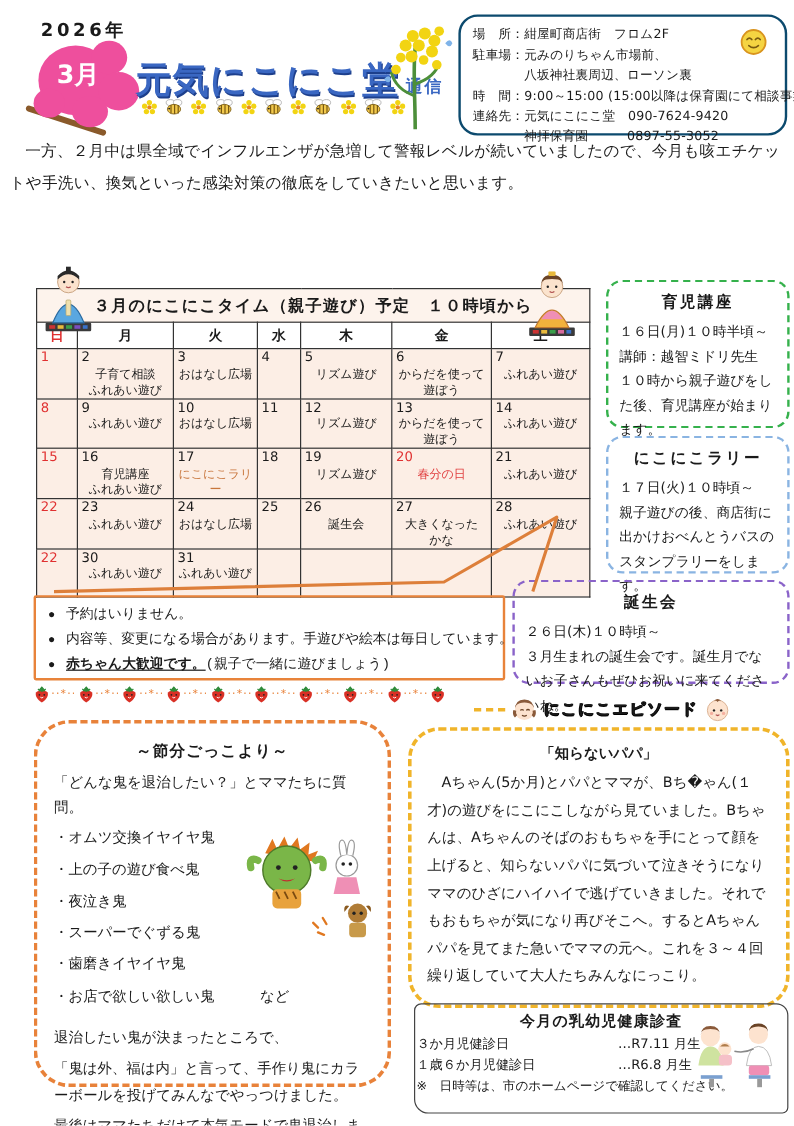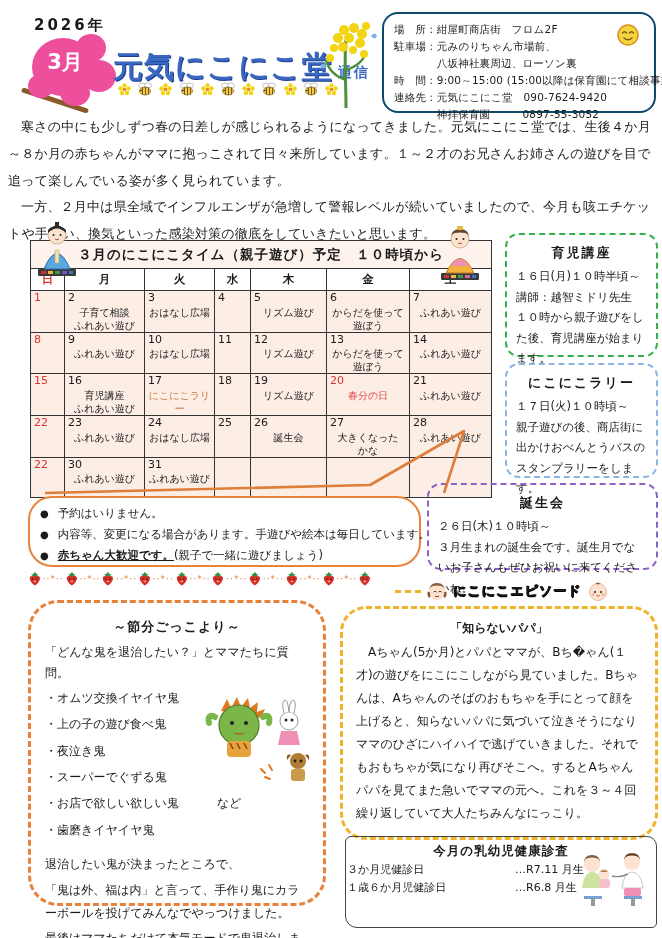--- a/index.html
+++ b/index.html
@@ -52,21 +52,21 @@
   
   .side-box { position:absolute; border-radius:14px; padding:6px 9px; font-size:11.5px; line-height:1.78; }
   .side-box .bx-title { text-align:center; font-weight:bold; font-size:13px; margin-bottom:2px; letter-spacing:2px; }
   .box-kouza { left:505px; top:233px; width:153px; height:124px; border:2px dashed #35b14c; }
   .box-rally { left:505px; top:363px; width:153px; height:115px; border:2px dashed #8ab4e2; }
   .box-birthday { left:427px; top:483px; width:231px; height:87px; border:2px dashed #8a63c9; }
 
   
   .tail-svg { position:absolute; left:40px; top:426px; }
   .note-box { position:absolute; left:28px; top:496px; width:393px; height:71px; border:2.5px solid #e8833a;
-              border-radius:24px; padding:5px 10px; font-size:11.5px; line-height:1.82; }
+              border-radius:2px; padding:5px 10px; font-size:11.5px; line-height:1.82;font-family:Liberation Mono, monospace; }
   .note-box li { list-style:none; white-space:nowrap; }
   .note-box .dot { margin-right:9px; font-size:10px; }
   .u-wavy { text-decoration:underline; font-weight:bold; }
 
   
   .divider { position:absolute; left:28px; top:567px; width:344px; height:24px; display:flex; align-items:center; }
   .divider .sep { color:#e8823a; font-size:9px; letter-spacing:1px; margin:0 1px; }
 
   
   .box-setsubun { position:absolute; left:28px; top:600px; width:298px; height:306px; border:3px dashed #e8823a;
@@ -242,21 +242,20 @@
     <div class="info-line">時　間：9:00～15:00 (15:00以降は保育園にて相談事業)</div>
     <div class="info-line">連絡先：元気にこにこ堂　090-7624-9420</div>
     <div class="info-line">　　　　神拝保育園　　　0897-55-3052</div>
     <svg class="smiley" width="24" height="24" viewBox="0 0 24 24">
       <circle cx="12" cy="12" r="10" fill="#f5d442" stroke="#d9941f" stroke-width="1.5"></circle>
       <path d="M6.5 10 q2 -2.5 4 0 M13.5 10 q2 -2.5 4 0 M8 15 q4 3.5 8 0" stroke="#7a5a10" stroke-width="1.4" fill="none" stroke-linecap="round"></path>
     </svg>
   </div>
 
   <div class="intro">
-    <p>寒さの中にも少しずつ春の日差しが感じられるようになってきました。元気にこにこ堂では、生後４か月～８か月の赤ちゃんがママに抱っこされて日々来所しています。１～２才のお兄さんお姉さんの遊びを目で追って楽しんでいる姿が多く見られています。</p>
     <p>一方、２月中は県全域でインフルエンザが急増して警報レベルが続いていましたので、今月も咳エチケットや手洗い、換気といった感染対策の徹底をしていきたいと思います。</p>
   </div>
 
   <table class="cal">
     <colgroup>
       <col style="width:34px">
         <col style="width:80px">
         <col style="width:70px">
         <col style="width:36px">
       <col style="width:76px">
@@ -553,22 +552,22 @@
     </div>
 
   <div class="box-setsubun">
     <div class="bx-title">～節分ごっこより～</div>
     <div>「どんな鬼を退治したい？」とママたちに質問。</div>
     <ul class="oni-list">
       <li>・オムツ交換イヤイヤ鬼</li>
       <li>・上の子の遊び食べ鬼</li>
       <li>・夜泣き鬼</li>
       <li>・スーパーでぐずる鬼</li>
+      <li>・歯磨きイヤイヤ鬼</li>
       <li><span>・お店で欲しい欲しい鬼</span><span class="oni-suffix">など</span></li>
-      <li>・歯磨きイヤイヤ鬼</li>
     </ul>
     <div class="setsubun-body">
       <p>退治したい鬼が決まったところで、</p>
       <p>「鬼は外、福は内」と言って、手作り鬼にカラーボールを投げてみんなでやっつけました。</p>
       <p>最後はママたちだけて本気モードで鬼退治しました。「あーイテテテテ」鬼退散。</p>
     </div>
     <svg class="oni-scene" width="118" height="112" viewBox="0 0 118 112">
       <path d="M20 28 l6 -12 4 9 6 -11 4 10 7 -9 2 10 8 -6 -1 10 8 -3 -4 9" fill="#e07820"></path>
       <circle cx="38" cy="42" r="20" fill="#7ab648" stroke="#4e7a2a" stroke-width="1.2"></circle>
       <rect x="26" y="58" width="24" height="16" rx="4" fill="#e8a23c"></rect>
@@ -619,20 +618,21 @@
   <div class="box-checkup">
     <div class="bx-title">今月の乳幼児健康診査</div>
     <div class="chk-row">
       <span class="lbl">３か月児健診日</span>
       <span>…R7.11 月生</span>
     </div>
     <div class="chk-row">
       <span class="lbl">１歳６か月児健診日</span>
       <span>…R6.8 月生</span>
     </div>
+    <div class="chk-note">※　日時等は、市のホームページで確認してください。</div>
     <svg class="doctor-scene" width="74" height="58" viewBox="0 0 74 58">
       <circle cx="16" cy="14" r="8" fill="#fde3cf"></circle>
       <path d="M8 13 Q8 5 16 5 Q24 5 24 13 Q24 9 20 8 Q16 7 12 8 Q8 9 8 13Z" fill="#8a5a3a"></path>
       <path d="M6 38 q2 -16 10 -16 q9 0 11 16 Z" fill="#cfe3a0"></path>
       <circle cx="28" cy="24" r="5.5" fill="#fde3cf"></circle>
       <path d="M24 22 q4 -4 8 0" fill="#b07c4a"></path>
       <rect x="23" y="29" width="11" height="9" rx="3" fill="#f5c0c8"></rect>
       <circle cx="56" cy="12" r="8" fill="#fde3cf"></circle>
       <path d="M48 11 Q48 3 56 3 Q64 3 64 11 Q64 7 60 6 Q56 5 52 6 Q48 7 48 11Z" fill="#6a4326"></path>
       <path d="M46 38 q2 -16 10 -16 q9 0 11 16 Z" fill="#fff" stroke="#bbb" stroke-width="0.8"></path>

